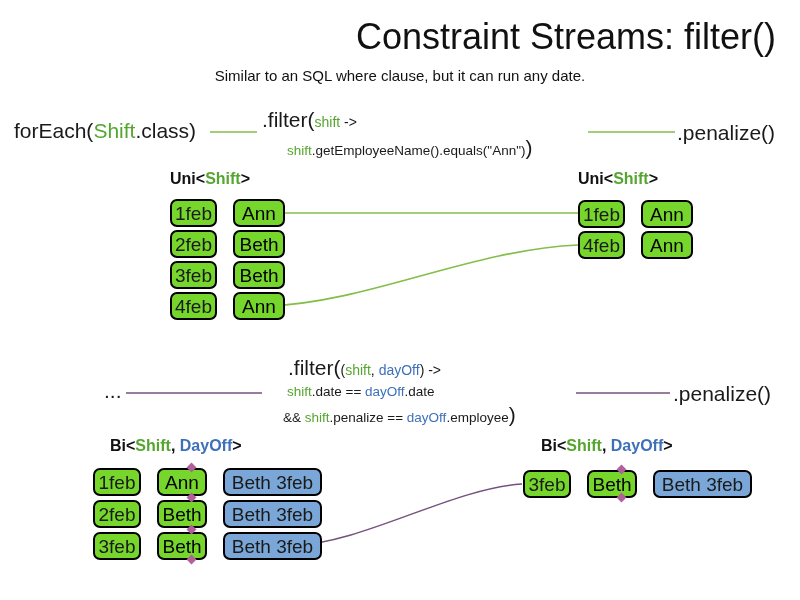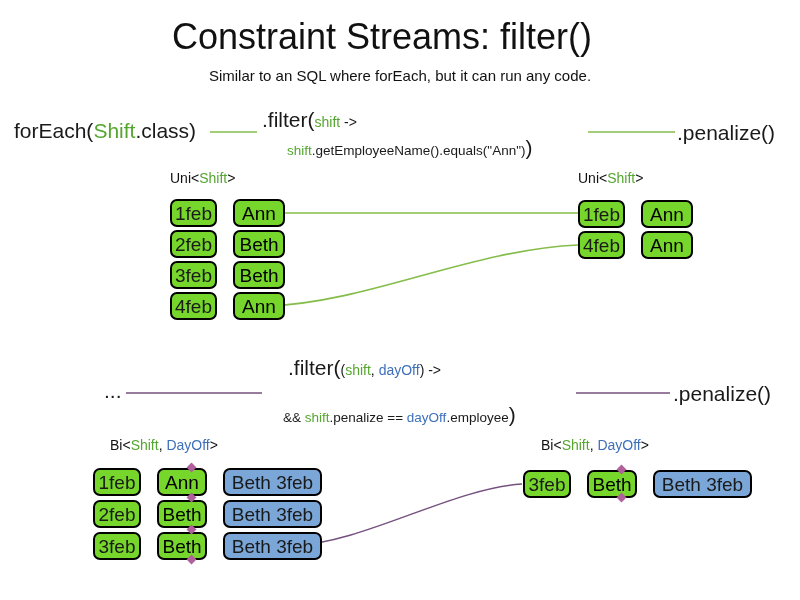--- a/index.html
+++ b/index.html
@@ -1,32 +1,32 @@
 <!DOCTYPE html>
 <html><head>
 <meta charset="utf-8">
 <style>
   html,body{margin:0;padding:0;background:#ffffff;}
   .wrap{position:relative;width:800px;height:600px;background:#fff;overflow:hidden;
         font-family:"Liberation Sans",sans-serif;color:#1a1a1a;}
   .connectors{position:absolute;left:0;top:0;z-index:1;pointer-events:none;}
   .lg{stroke:#84bd4a;stroke-width:1.6;fill:none;}
   .lp{stroke:#74517e;stroke-width:1.4;fill:none;}
-  .title{position:absolute;top:16px;left:0;width:764px;text-align:center;
-         font-size:36px;font-weight:400;color:#111;z-index:2;}
+  .title{position:absolute;top:16px;left:0;width:764px;text-align:right;
+         font-size:36px;font-weight:400;color:#111;z-index:2;padding-left:12px;}
   .subtitle{position:absolute;top:67px;left:0;width:800px;text-align:center;
             font-size:15px;color:#111;z-index:2;}
   .code{position:absolute;white-space:nowrap;line-height:1;z-index:2;color:#1a1a1a;}
   .big{font-size:21px;}
   .sm{font-size:14px;}
   .xs{font-size:13.5px;}
   .line21{line-height:21px;}
   .g{color:#55a630;}
   .bl{color:#3e70ba;}
-  .tlabel{position:absolute;font-size:14px;white-space:nowrap;z-index:2;color:#111;}
+  .tlabel{position:absolute;font-size:16px;white-space:nowrap;z-index:2;color:#111;font-weight:bold;}
   .table{position:absolute;display:flex;flex-direction:column;z-index:2;}
   .gap3{gap:3px;} .gap4{gap:4px;}
   .trow{display:flex;gap:16px;}
   .cell{box-sizing:border-box;height:28px;border:2px solid #000;border-radius:7px;
         display:flex;align-items:center;justify-content:center;
         font-size:19px;line-height:1;}
   .cg{background:#76d62c;}
   .cb{background:#7aa7d8;}
   .dateW{width:47px;} .nameW{width:52px;}
   .bDateW{width:48px;} .bNameW{width:50px;} .bBlueW{width:99px;}
@@ -43,21 +43,21 @@
     <line class="lg" x1="210" y1="132" x2="257" y2="132"></line>
     <line class="lg" x1="588" y1="132" x2="675" y2="132"></line>
     <line class="lg" x1="269" y1="213" x2="578" y2="213"></line>
     <path class="lg" d="M269,306 C370,302 470,250 578,245"></path>
     <line class="lp" x1="126" y1="393" x2="262" y2="393"></line>
     <line class="lp" x1="576" y1="393" x2="670" y2="393"></line>
     <path class="lp" d="M291,546 C365,543 450,489 522,484"></path>
   </svg>
 
   <div class="title">Constraint Streams: filter()</div>
-  <div class="subtitle">Similar to an SQL where forEach, but it can run any code.</div>
+  <div class="subtitle">Similar to an SQL where clause, but it can run any date.</div>
 
   <div class="code big" style="left:14px;top:120px;"><span>forEach(</span><span class="g">Shift</span><span>.class)</span></div>
 
   <div class="code big" style="left:262px;top:109px;"><span>.filter(</span><span class="sm g">shift</span><span class="sm"> -&gt;</span></div>
 
   <div class="code xs line21" style="left:287px;top:137px;"><span class="g">shift</span><span>.getEmployeeName().equals("Ann")</span><span class="big">)</span></div>
 
   <div class="code big" style="left:677px;top:122px;">.penalize()</div>
 
   <div class="tlabel" style="left:170px;top:170px;"><span>Uni&lt;</span><span class="g">Shift</span><span>&gt;</span></div>
@@ -91,20 +91,21 @@
     <div class="trow">
       <div class="cell cg dateW">4feb</div>
       <div class="cell cg nameW oname">Ann</div>
     </div>
   </div>
 
   <div class="code big" style="left:104px;top:380px;">...</div>
 
   <div class="code big" style="left:262px;top:357px;margin-left:26px;"><span>.filter(</span><span class="sm">(</span><span class="sm g">shift</span><span class="sm">, </span><span class="sm bl">dayOff</span><span class="sm">)</span><span class="sm"> -&gt;</span></div>
 
+  <div class="code xs" style="left:287px;top:385px;"><span class="g">shift</span><span>.date == </span><span class="bl">dayOff</span><span>.date</span></div>
 
   <div class="code xs line21" style="left:283px;top:404px;"><span>&amp;&amp; </span><span class="g">shift</span><span>.penalize == </span><span class="bl">dayOff</span><span>.employee</span><span class="big">)</span></div>
 
   <div class="code big" style="left:673px;top:383px;">.penalize()</div>
 
   <div class="tlabel" style="left:110px;top:437px;"><span>Bi&lt;</span><span class="g">Shift</span><span>, </span><span class="bl">DayOff</span><span>&gt;</span></div>
 
   <div class="tlabel" style="left:541px;top:437px;"><span>Bi&lt;</span><span class="g">Shift</span><span>, </span><span class="bl">DayOff</span><span>&gt;</span></div>
 
   <div class="table gap4" style="left:93px;top:468px;">

